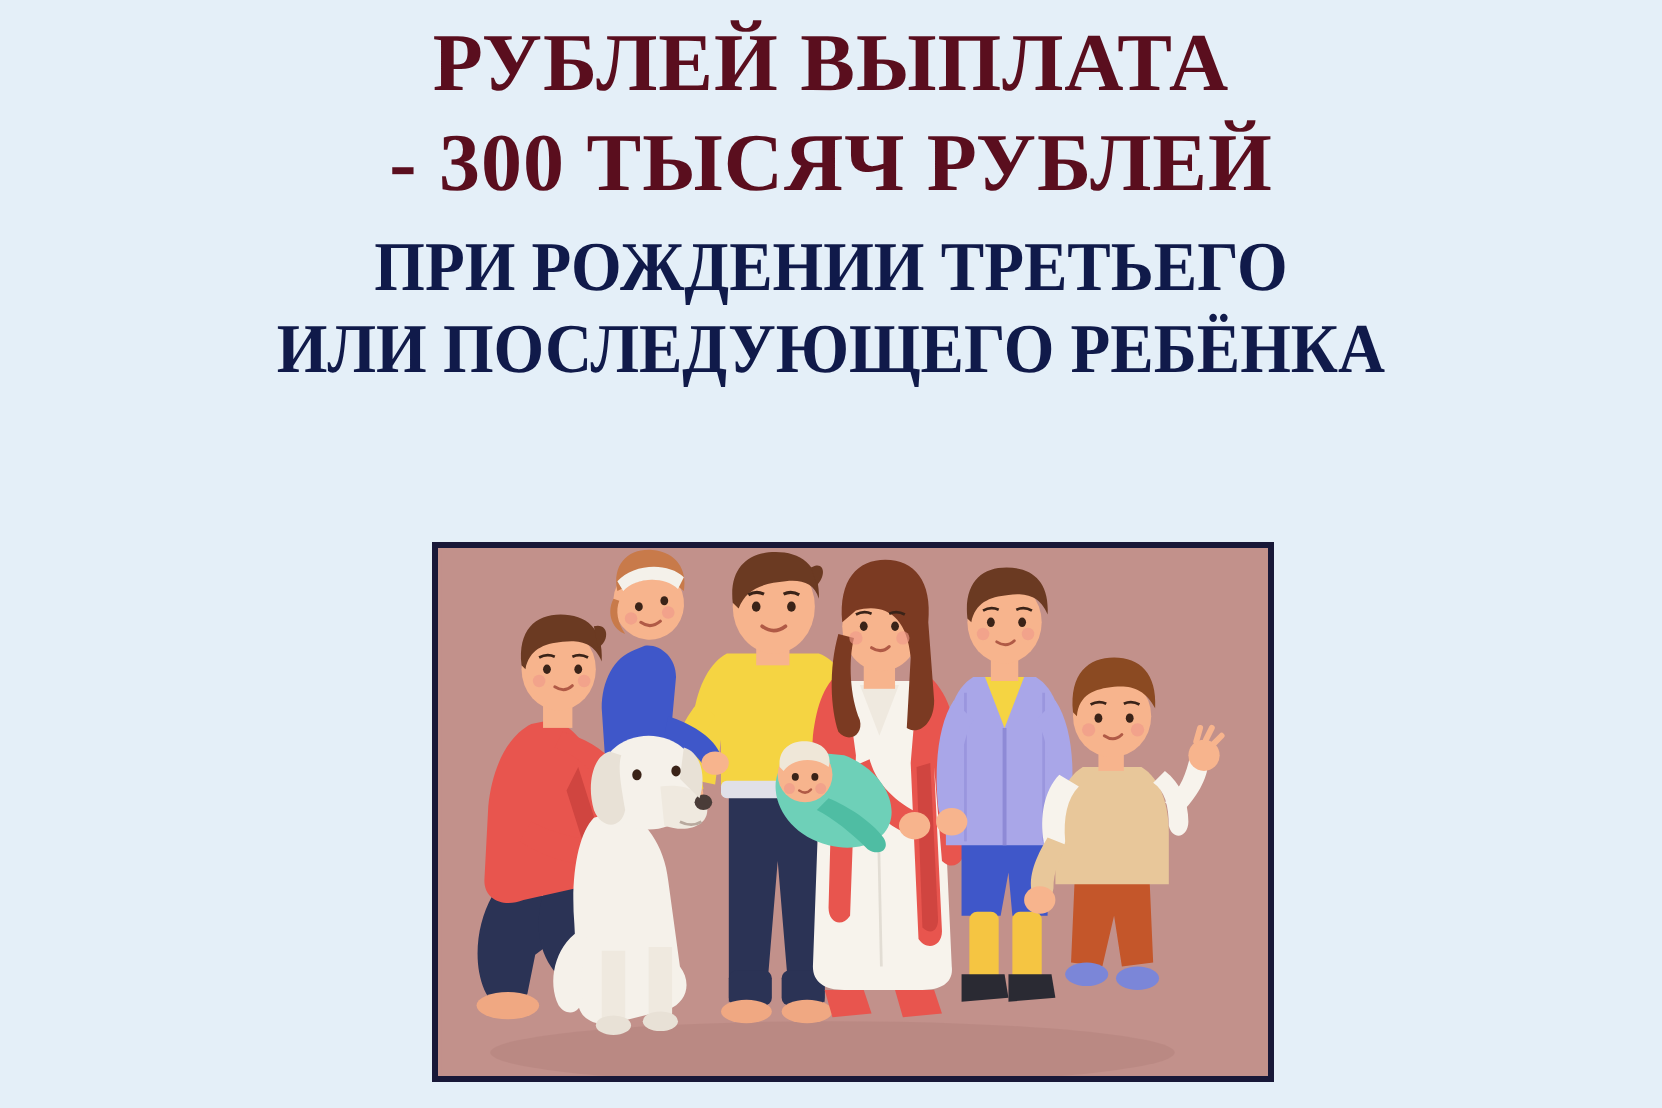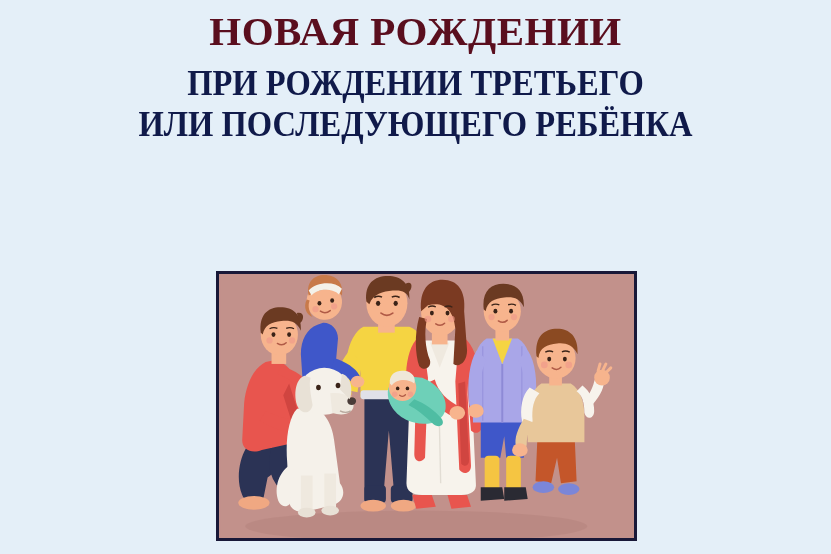--- a/index.html
+++ b/index.html
@@ -76,21 +76,22 @@
     width: 100%;
     height: 100%;
   }
 </style>
 </head>
 <body>
 
 <div class="poster">
 
   <div class="headline">
-    <span class="headline-line">НОВАЯ РОЖДЕНИИ</span>
+    <span class="headline-line">РУБЛЕЙ ВЫПЛАТА</span>
+    <span class="headline-line">- 300 ТЫСЯЧ РУБЛЕЙ</span>
   </div>
 
   <div class="subheadline">
     <span class="subheadline-line">ПРИ РОЖДЕНИИ ТРЕТЬЕГО</span>
     <span class="subheadline-line">ИЛИ ПОСЛЕДУЮЩЕГО РЕБЁНКА</span>
   </div>
 
   <div class="illustration-frame">
     <svg viewBox="0 0 421 270" xmlns="http://www.w3.org/2000/svg">
       <defs>

